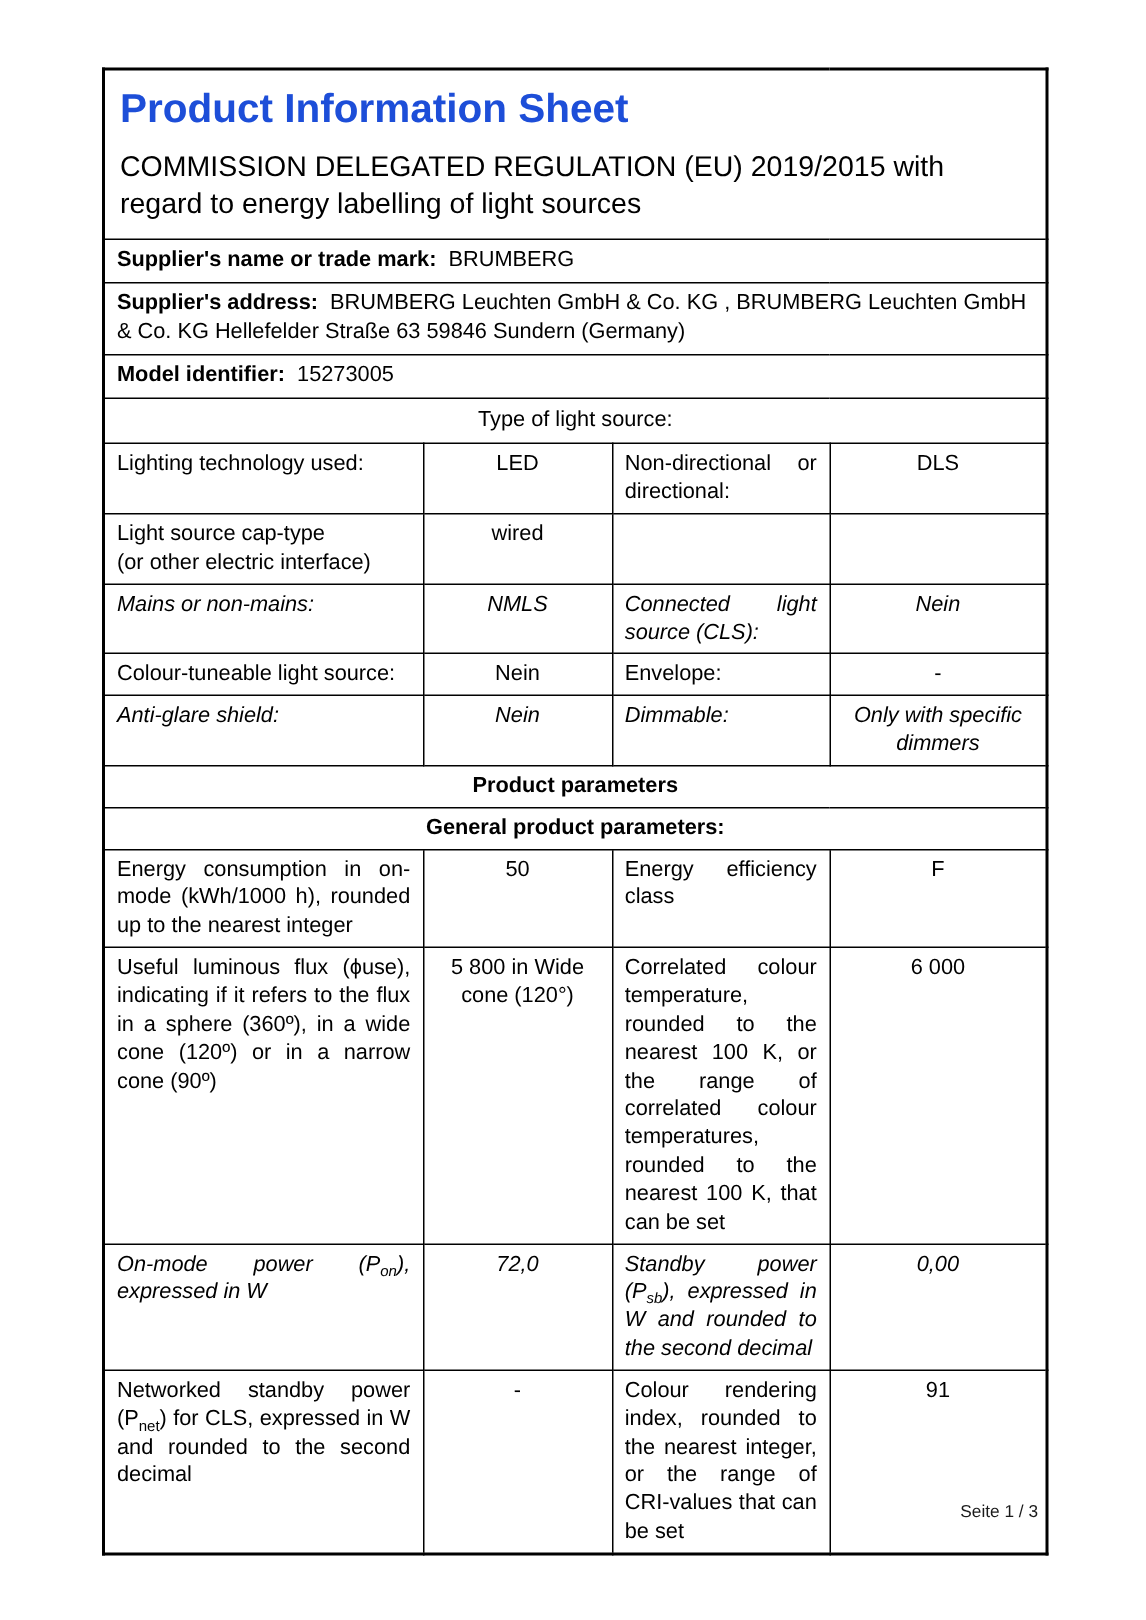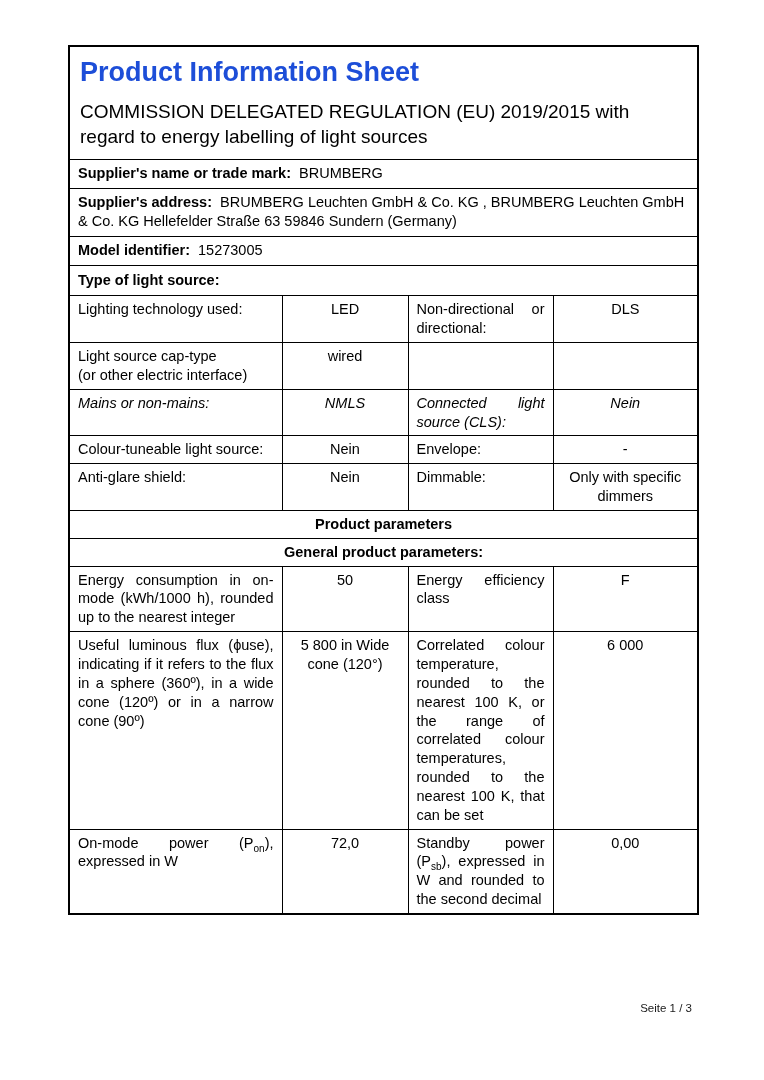--- a/index.html
+++ b/index.html
@@ -54,23 +54,24 @@
     white-space: pre-line;
   }
   td.value {
     text-align: center;
   }
   td.section-heading {
     font-weight: bold;
     text-align: center;
   }
   td.type-heading {
-    font-weight: bold;
+    font-weight: normal;
     padding-top: 5px !important;
     padding-bottom: 5px !important;
+    text-align: center;
   }
   sub {
     font-size: 10px;
     line-height: 0;
   }
   .footer {
     position: absolute;
     top: 1002px;
     right: 72px;
     font-size: 11.5px;
@@ -135,21 +136,21 @@
         <td class="value">NMLS</td>
         <td class="label">Connected light source (CLS):</td>
         <td class="value">Nein</td>
       </tr>
       <tr style="height: 22px;">
         <td class="label">Colour-tuneable light source:</td>
         <td class="value">Nein</td>
         <td class="label">Envelope:</td>
         <td class="value">-</td>
       </tr>
-      <tr style="height: 41px;">
+      <tr style="height: 41px; font-style: italic;">
         <td class="label">Anti-glare shield:</td>
         <td class="value">Nein</td>
         <td class="label">Dimmable:</td>
         <td class="value">Only with specific dimmers</td>
       </tr>
     </tbody>
   <tbody>
     <tr style="height:21px;">
       <td colspan="4" class="section-heading">Product parameters</td>
     </tr>
@@ -163,22 +164,28 @@
         <td class="value">50</td>
         <td class="label">Energy efficiency class</td>
         <td class="value">F</td>
       </tr>
       <tr style="height: 188px;">
         <td class="label">Useful luminous flux (ϕuse), indicating if it refers to the flux in a sphere (360º), in a wide cone (120º) or in a narrow cone (90º)</td>
         <td class="value">5&nbsp;800 in Wide cone (120°)</td>
         <td class="label">Correlated colour temperature, rounded to the nearest 100 K, or the range of correlated colour temperatures, rounded to the nearest 100 K, that can be set</td>
         <td class="value">6&nbsp;000</td>
       </tr>
-      <tr style="height: 78px;">
+      <tr style="height: 78px; font-style: italic;">
         <td class="label">On-mode power (P<sub>on</sub>), expressed in W</td>
         <td class="value">72,0</td>
         <td class="label">Standby power (P<sub>sb</sub>), expressed in W and rounded to the second decimal</td>
         <td class="value">0,00</td>
+      </tr>
+      <tr style="height: 111px;">
+        <td class="label">Networked standby power (P<sub>net</sub>) for CLS, expressed in W and rounded to the second decimal</td>
+        <td class="value">-</td>
+        <td class="label">Colour rendering index, rounded to the nearest integer, or the range of CRI-values that can be set</td>
+        <td class="value">91</td>
       </tr>
     </tbody>
 </table>
 
 <div class="footer">Seite 1 / 3</div>
 
 </body></html>

